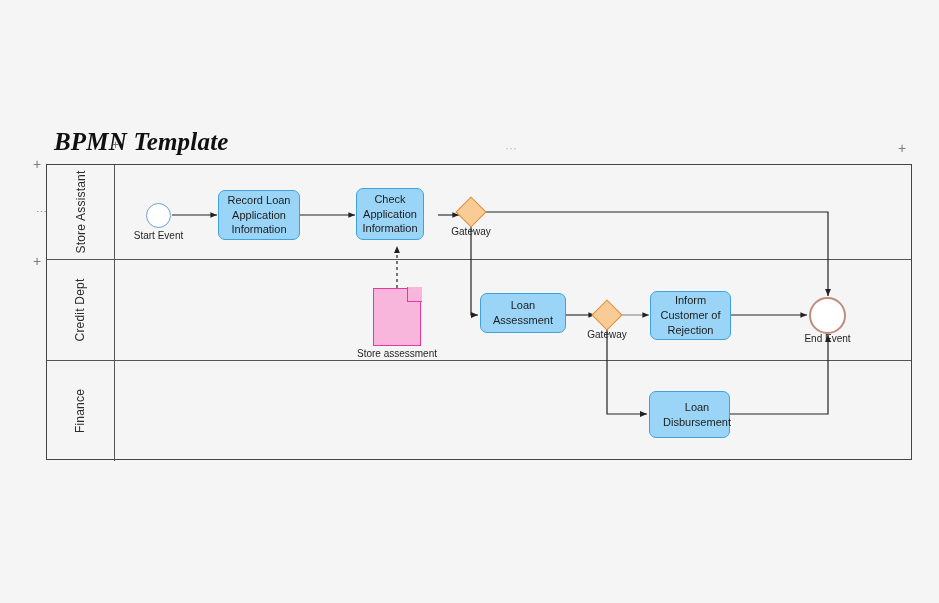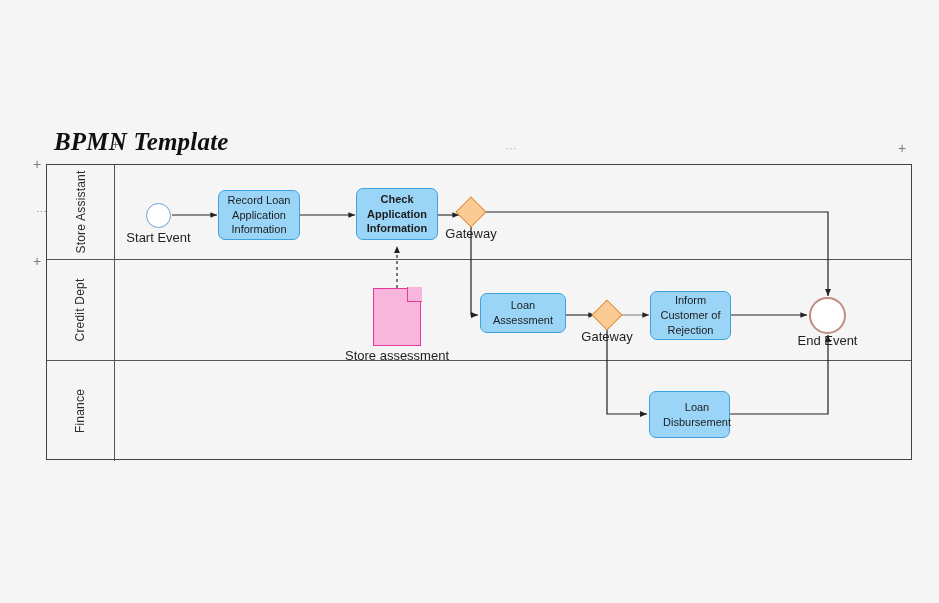--- a/index.html
+++ b/index.html
@@ -114,21 +114,21 @@
     width: 22px; height: 22px;
     background: #fbcb95;
     border: 1.5px solid #d98c3c;
     transform: rotate(45deg);
   }
 
   .node-label {
     position: absolute;
     width: 120px;
     text-align: center;
-    font-size: 13px;
+    font-size: 10px;
     color: #1f1f1f;
     white-space: nowrap;
     left: 50%;
     transform: translateX(-50%);
   }
 
   
   .data-object {
     position: absolute;
     width: 48px; height: 58px;
@@ -237,21 +237,21 @@
   </div>
 
   <div class="node task" style="left:218px; top:190px; width:82px; height:50px;">
     <div>
       <div>Record Loan</div>
       <div>Application</div>
       <div>Information</div>
     </div>
   </div>
 
-  <div class="node task" style="left:356px; top:188px; width:82px; height:52px;font-weight:bold;">
+  <div class="node task" style="left:356px; top:188px; width:68px; height:52px;">
     <div>
       <div>Check</div>
       <div>Application</div>
       <div>Information</div>
     </div>
   </div>
 
   <div class="gateway-wrap" style="left:460px; top:201px;">
     <div class="gateway"></div>
     <div class="node-label" style="top:25px;">Gateway</div>

